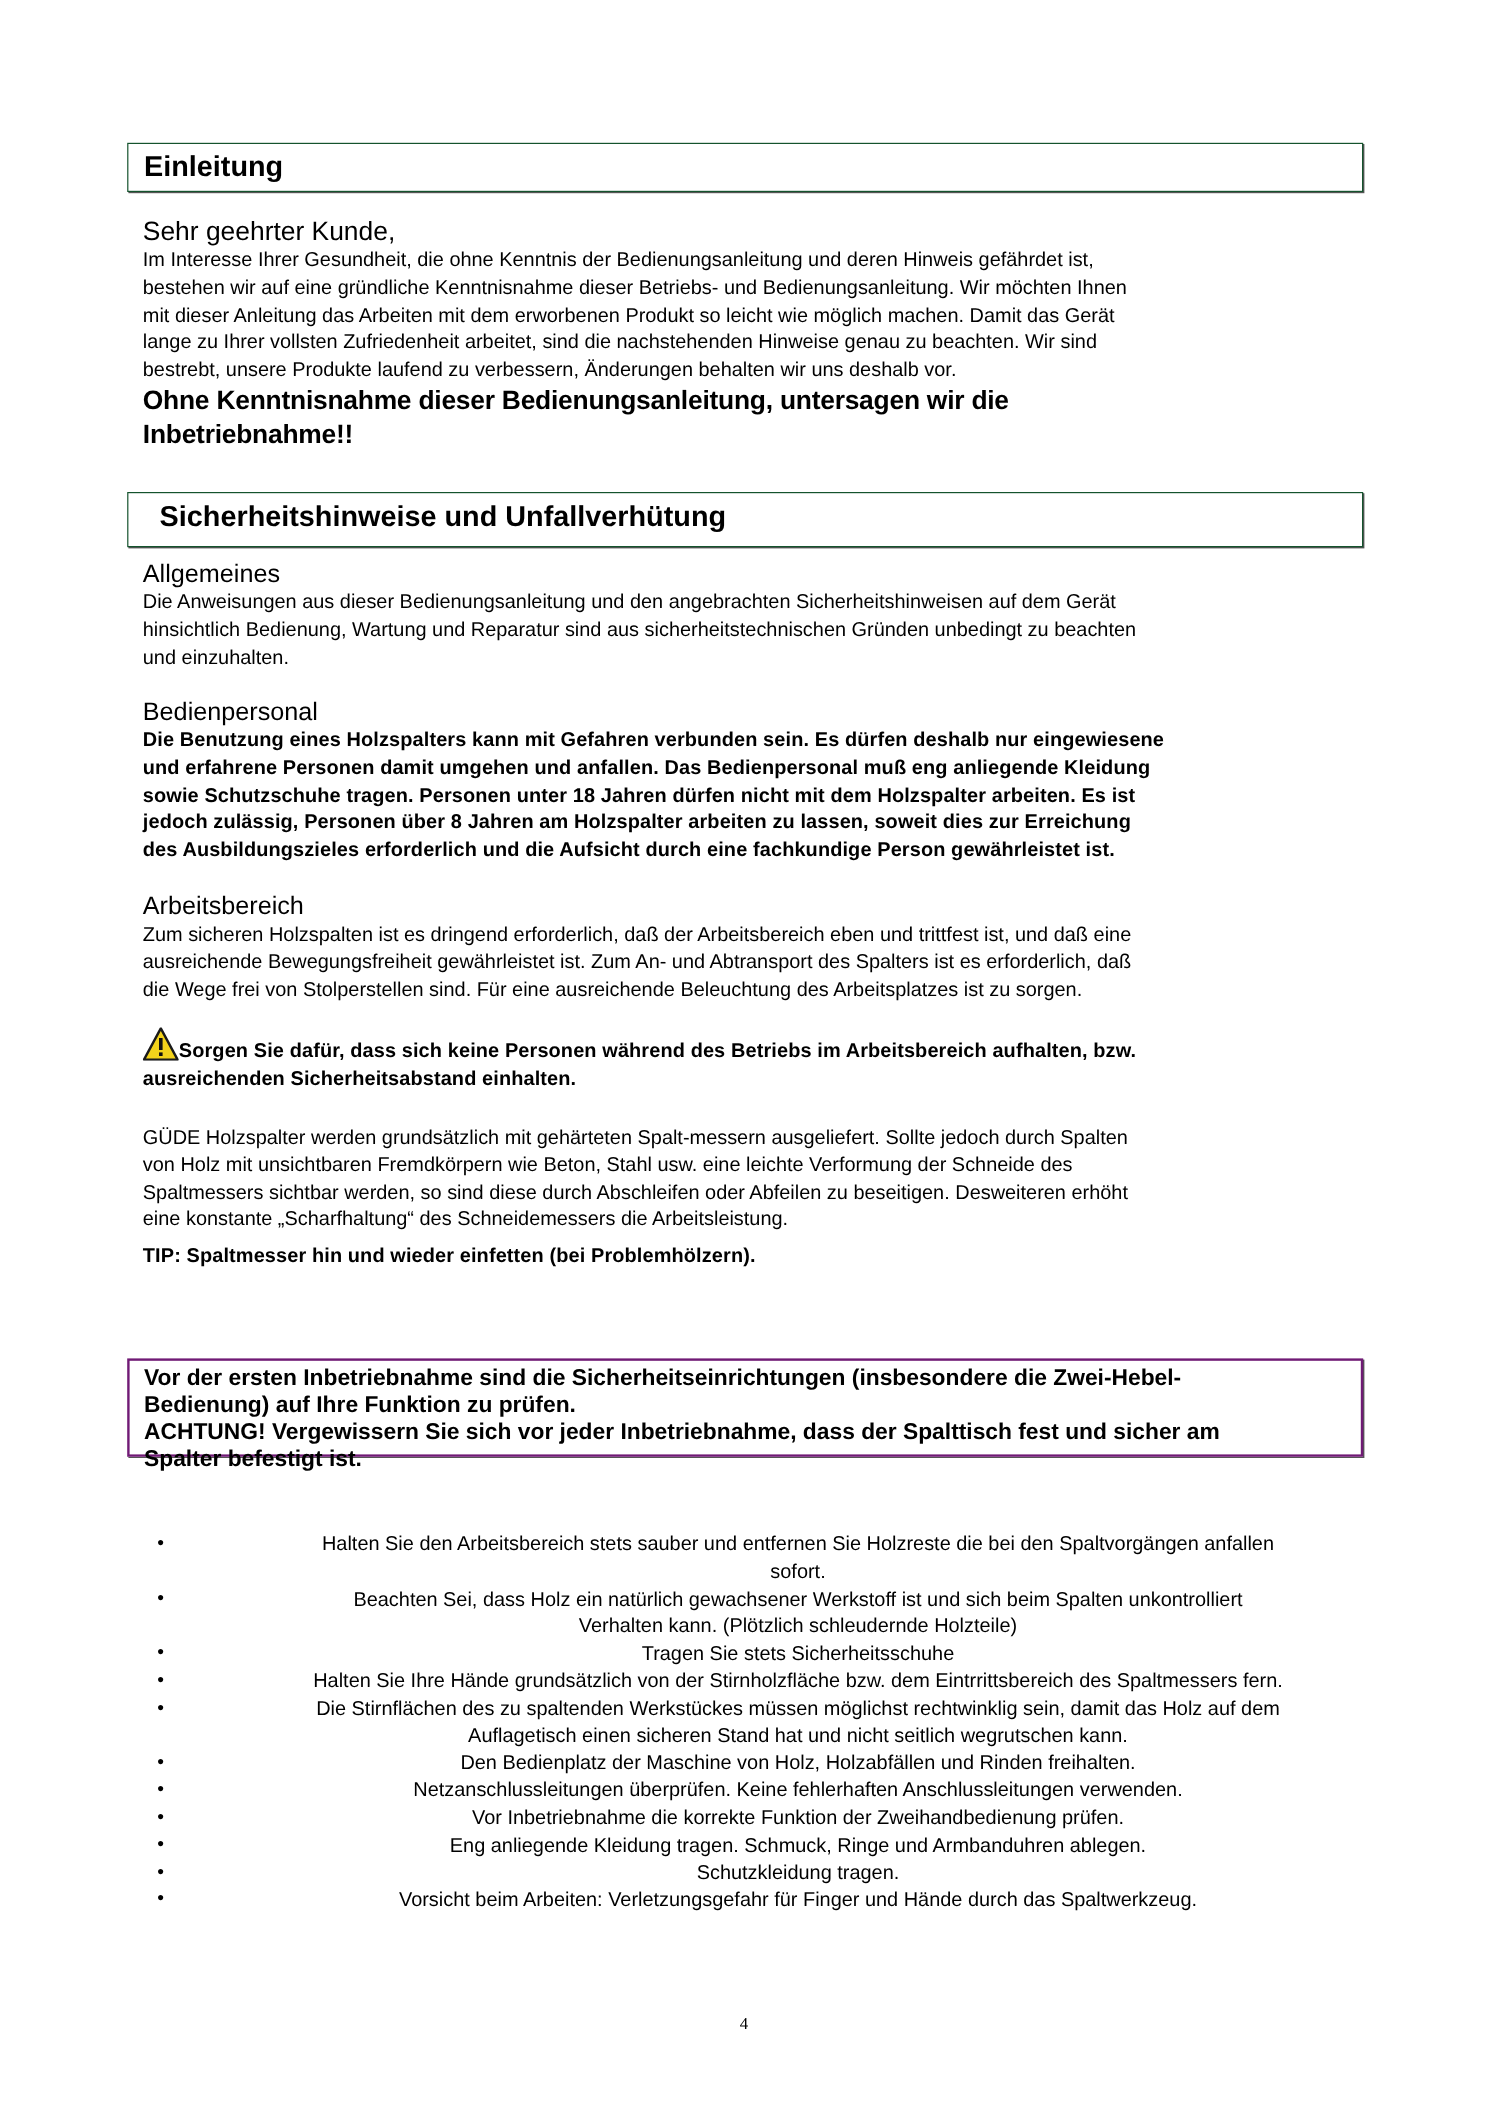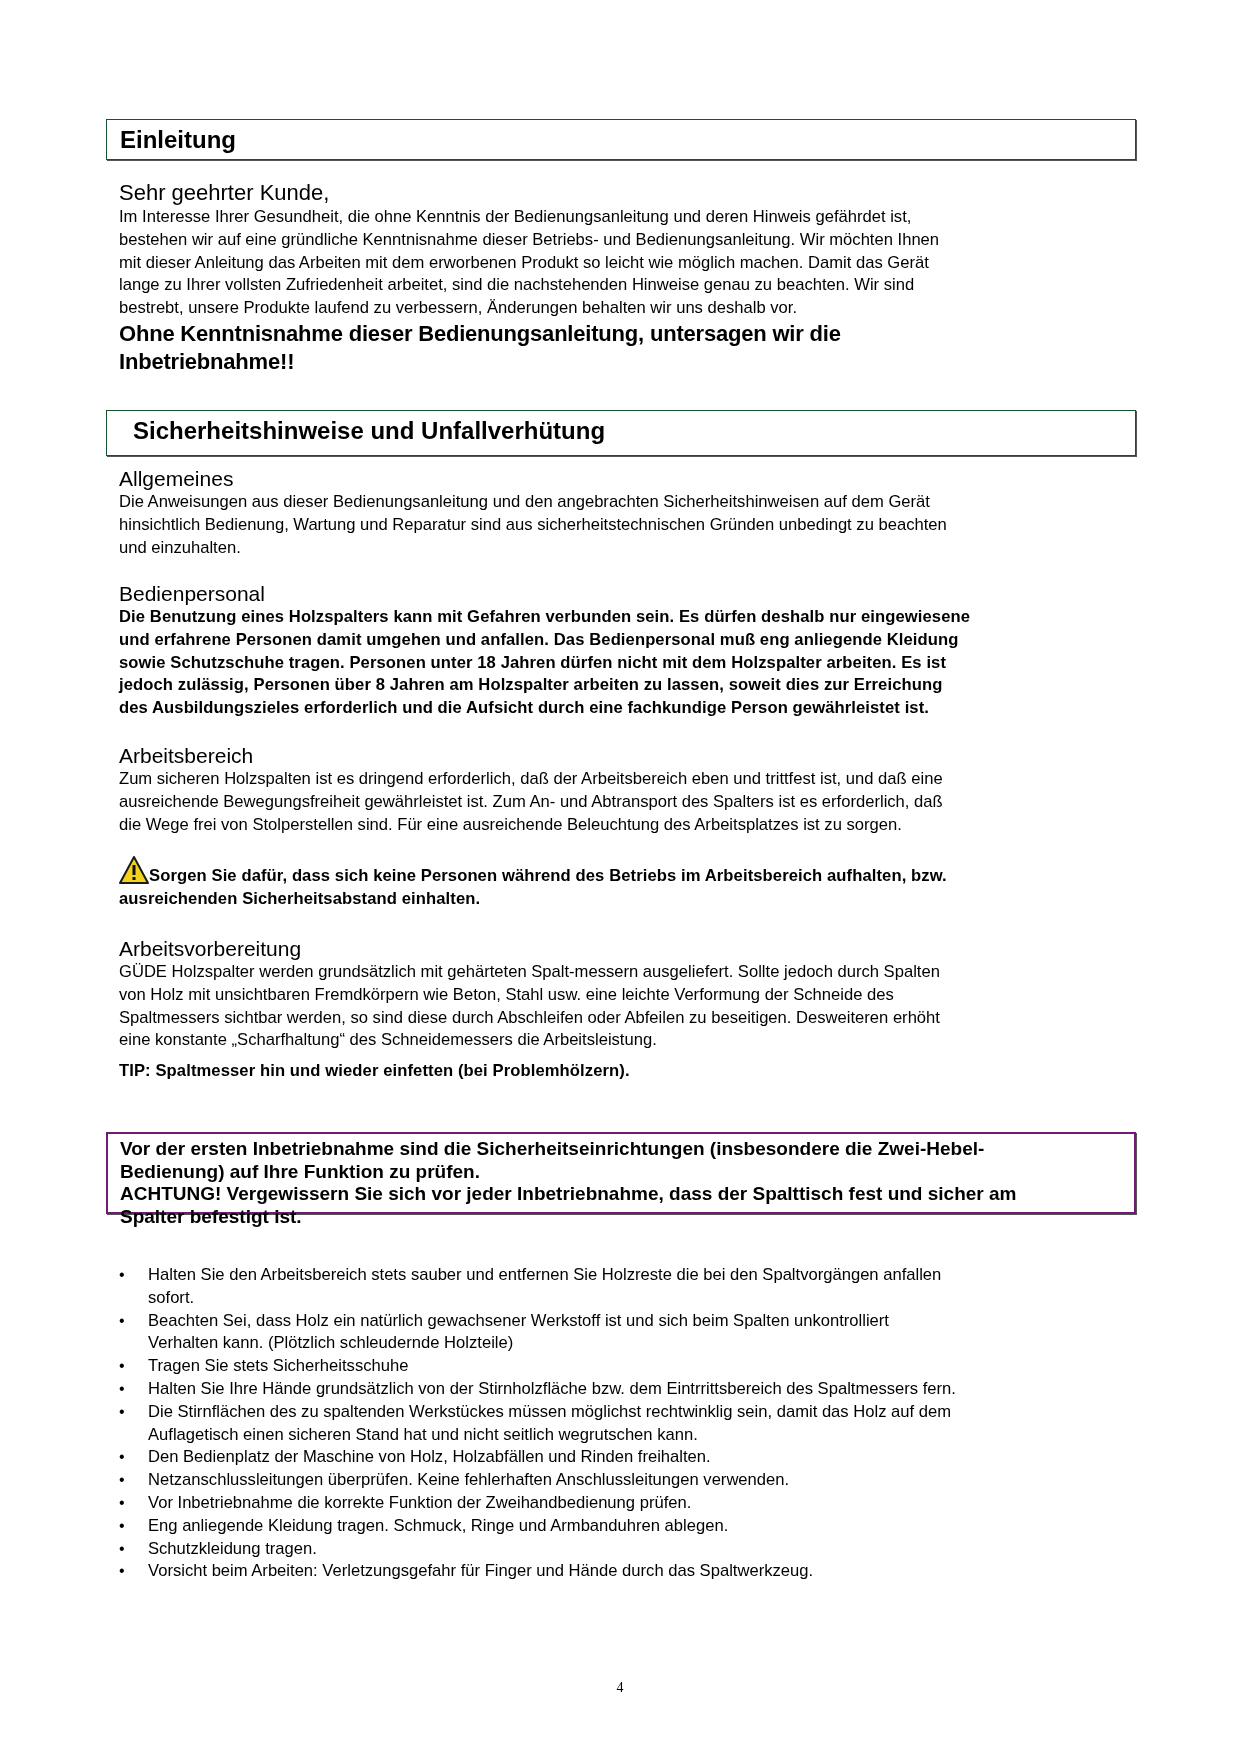--- a/index.html
+++ b/index.html
@@ -17,21 +17,21 @@
   .h-sub { font-size: 21px; line-height: 24px; }
   .p { font-size: 16.6px; line-height: 22.8px; margin: 0; }
   .p-bold { font-size: 16.6px; line-height: 22.8px; margin: 0; font-weight: bold; letter-spacing: 0.1px; }
   .warn-big { font-size: 22px; line-height: 28px; font-weight: bold; letter-spacing: -0.2px; }
   .warn-icon { display: inline-block; width: 30px; height: 28px; vertical-align: -3px; margin-right: 0px; }
   .notice-box {
     position: absolute; left: 106px; top: 1132px; width: 1030px; height: 82px;
     border: 2px solid #701a75; box-shadow: 1px 1px 0 #555; box-sizing: border-box;
     padding: 4px 12px; font-weight: bold; font-size: 19px; line-height: 22.6px;
   }
-  ul.bullets { position: absolute; left: 119px; top: 1264px; width: 1010px; margin: 0; padding: 0 0 0 29px; list-style: none; }
+  ul.bullets { position: absolute; left: 119px; top: 1264px; width: 1010px; margin: 12px; padding: 0 0 0 29px; list-style: none; text-align: center; }
   ul.bullets li { position: relative; font-size: 16.6px; line-height: 22.8px; }
   ul.bullets li::before { content: "•"; position: absolute; left: -29px; font-size: 16px; }
   .page-number { position: absolute; top: 1680px; left: 0; width: 1240px; text-align: center; font-size: 14px; font-family: "Liberation Serif", serif; }
 </style>
 </head>
 <body>
 
 <div class="page">
 
   <div class="section-box" id="box-einleitung">
@@ -93,21 +93,20 @@
           <polygon points="15,1 29,27 1,27" fill="#f2d21b" stroke="#1a1a1a" stroke-width="2" stroke-linejoin="round"></polygon>
           <rect x="13.5" y="9" width="3" height="10" fill="#111"></rect>
           <rect x="13.5" y="21" width="3" height="3" fill="#111"></rect>
         </svg>
       </span><span>Sorgen Sie dafür, dass sich keine Personen während des Betriebs im Arbeitsbereich aufhalten, bzw.</span><br>
       <span>ausreichenden Sicherheitsabstand einhalten.</span>
     </p>
   </div>
 
   <div class="block" style="top:937px;">
-    <div class="h-sub">Arbeitsvorbereitung</div>
     <p class="p">
       <span>GÜDE Holzspalter werden grundsätzlich mit gehärteten Spalt-messern ausgeliefert. Sollte jedoch durch Spalten</span><br>
       <span>von Holz mit unsichtbaren Fremdkörpern wie Beton, Stahl usw. eine leichte Verformung der Schneide des</span><br>
       <span>Spaltmessers sichtbar werden, so sind diese durch Abschleifen oder Abfeilen zu beseitigen. Desweiteren erhöht</span><br>
       <span>eine konstante „Scharfhaltung“ des Schneidemessers die Arbeitsleistung.</span>
     </p>
     <p class="p-bold" style="margin-top:8px;">TIP: Spaltmesser hin und wieder einfetten (bei Problemhölzern).</p>
   </div>
 
   <div class="notice-box">

